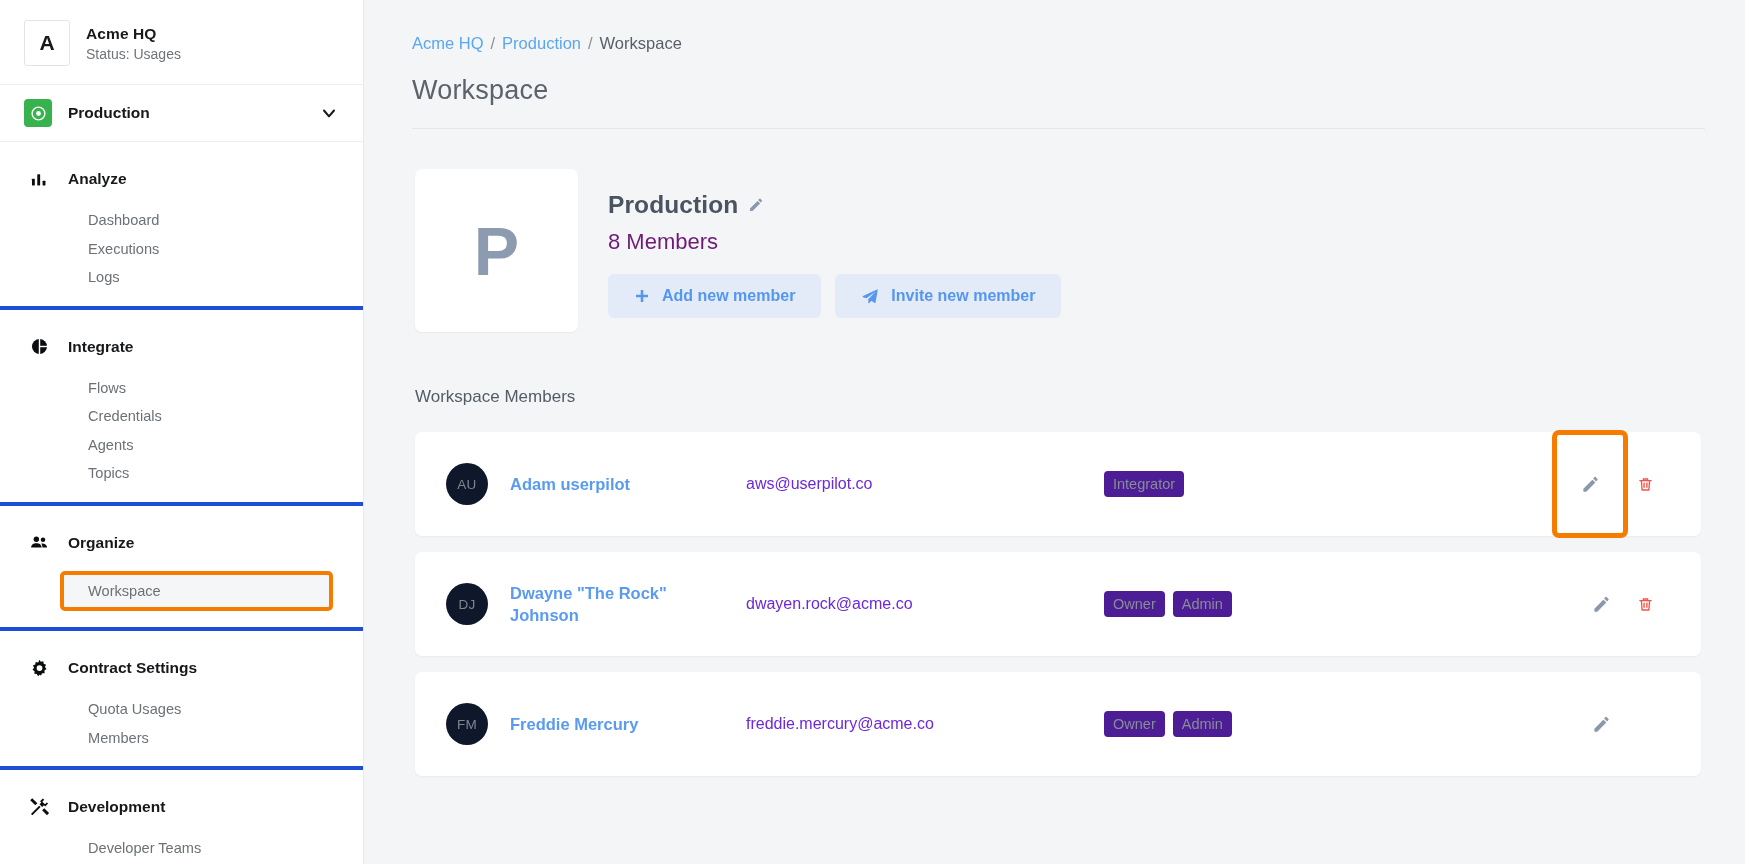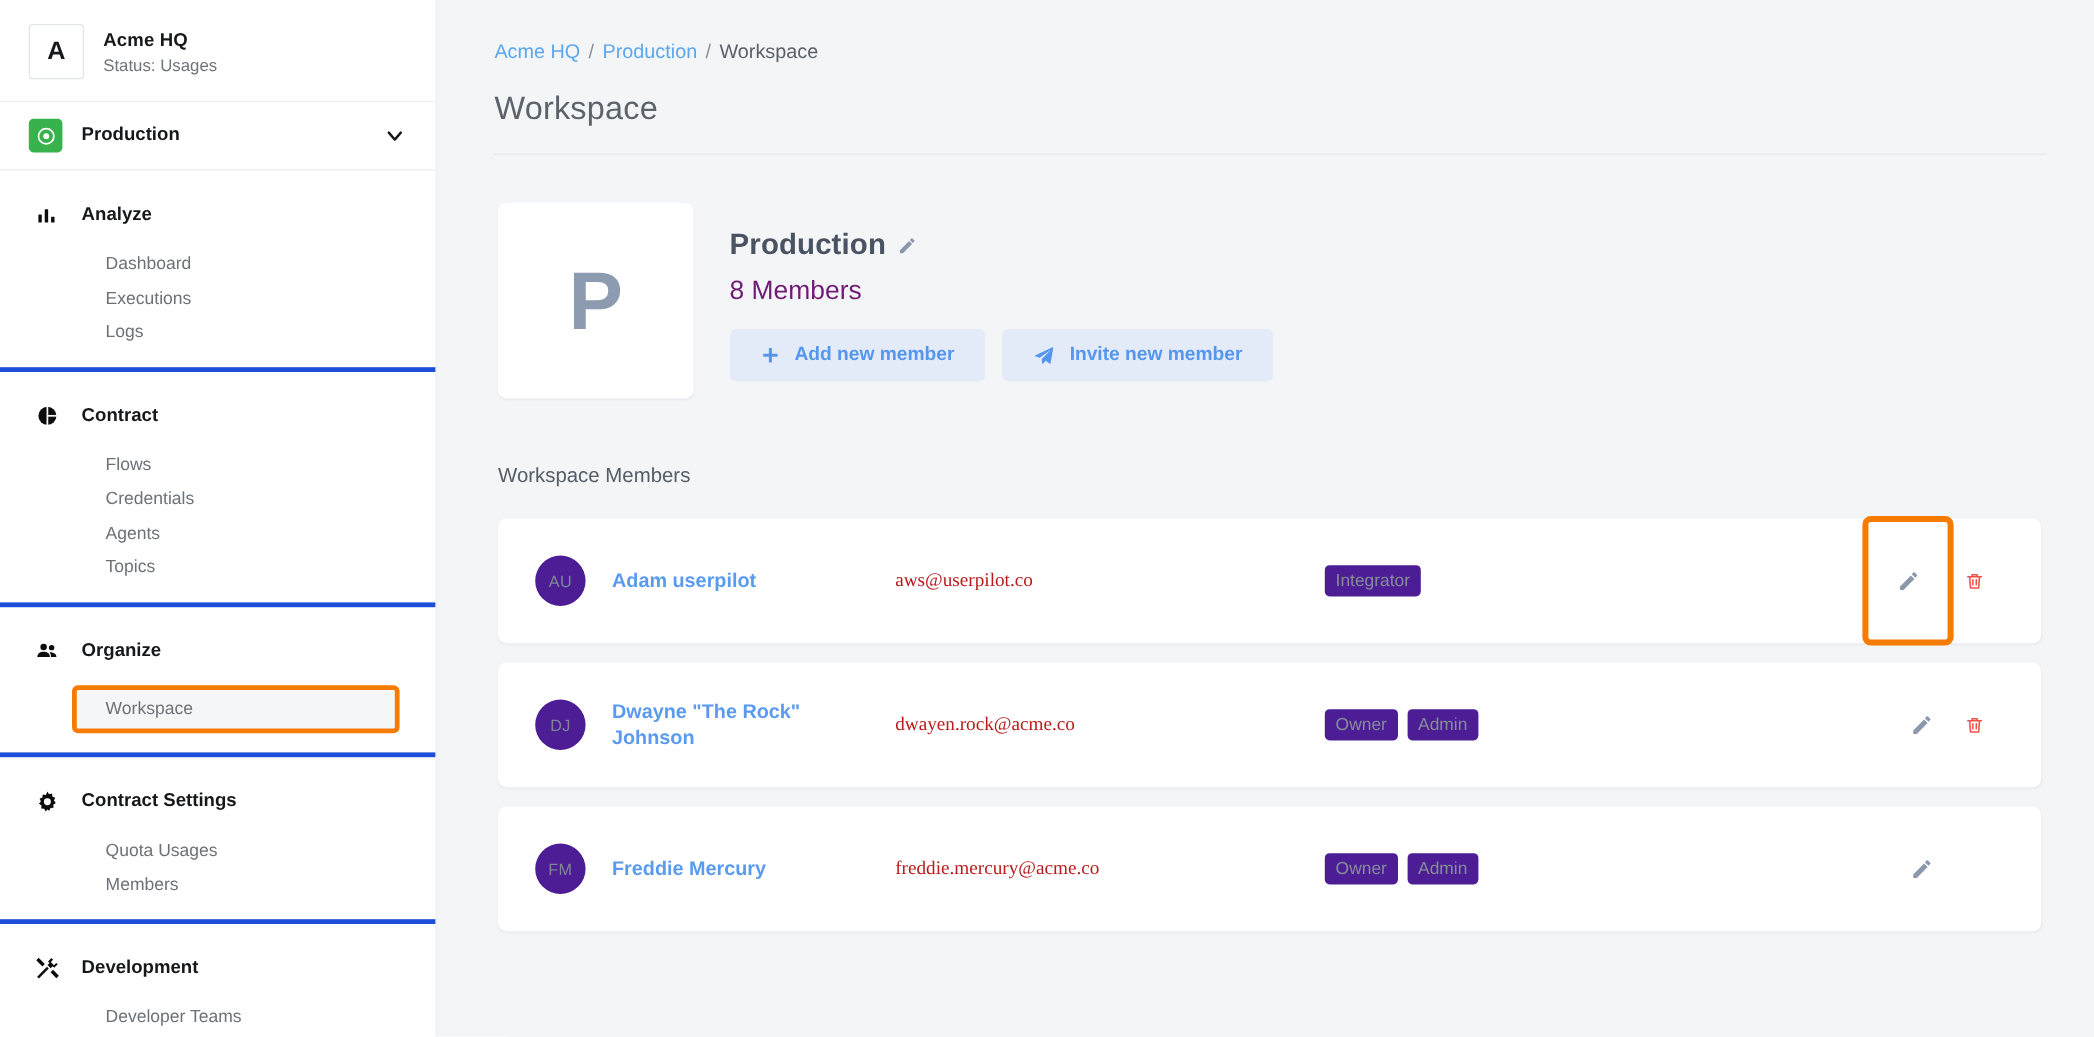--- a/index.html
+++ b/index.html
@@ -152,34 +152,34 @@
     border-radius: 7px;
     height: 104px;
     margin-bottom: 16px;
     display: flex; align-items: center;
     box-shadow: 0 1px 2px rgba(20,30,50,.05);
   }
   .m-avatar {
     width: 42px; height: 42px; flex: 0 0 42px;
     margin-left: 31px;
     border-radius: 50%;
-    background: #4c1d95;
+    background: #0f172a;
     display: flex; align-items: center; justify-content: center;
     font-size: 13.5px; color: #7d8794; letter-spacing: .3px;
   }
   .m-name {
     margin-left: 22px;
     width: 210px; flex: 0 0 210px;
     font-size: 16.5px; font-weight: 700; color: #5a9bf0;
     line-height: 22px; cursor: pointer;
   }
   .m-email {
     margin-left: 26px;
     width: 320px; flex: 0 0 320px;
-    font-size: 16px; color: #b91c1c; font-family: Liberation Serif, serif;
+    font-size: 16px; color: #6d28d9;
   }
   .m-roles { display: flex; gap: 8px; margin-left: 38px; flex: 1 1 auto; }
   .role-chip {
     background: #4c1d95; color: #868d97;
     border-radius: 4px; padding: 4px 9px;
     font-size: 14.5px; line-height: 18px;
   }
   .m-actions { display: flex; align-items: center; margin-right: 34px; }
   .icon-btn {
     width: 44px; height: 44px;
@@ -249,21 +249,21 @@
 
       <div class="nav-group">
         <div class="nav-head">
           <span class="nav-head-icon">
             <svg width="19" height="19" viewBox="0 0 24 24">
               <circle cx="12" cy="12" r="9.5" fill="currentColor"></circle>
               <rect x="11.1" y="2" width="1.8" height="20" fill="#ffffff"></rect>
               <rect x="12" y="11.1" width="10" height="1.8" fill="#ffffff"></rect>
             </svg>
           </span>
-          <span class="nav-head-label">Contract</span>
+          <span class="nav-head-label">Integrate</span>
         </div>
         <div class="nav-links">
           <a class="nav-link">Flows</a>
           <a class="nav-link">Credentials</a>
           <a class="nav-link">Agents</a>
           <a class="nav-link">Topics</a>
         </div>
       </div>
 
       <div class="nav-group">

